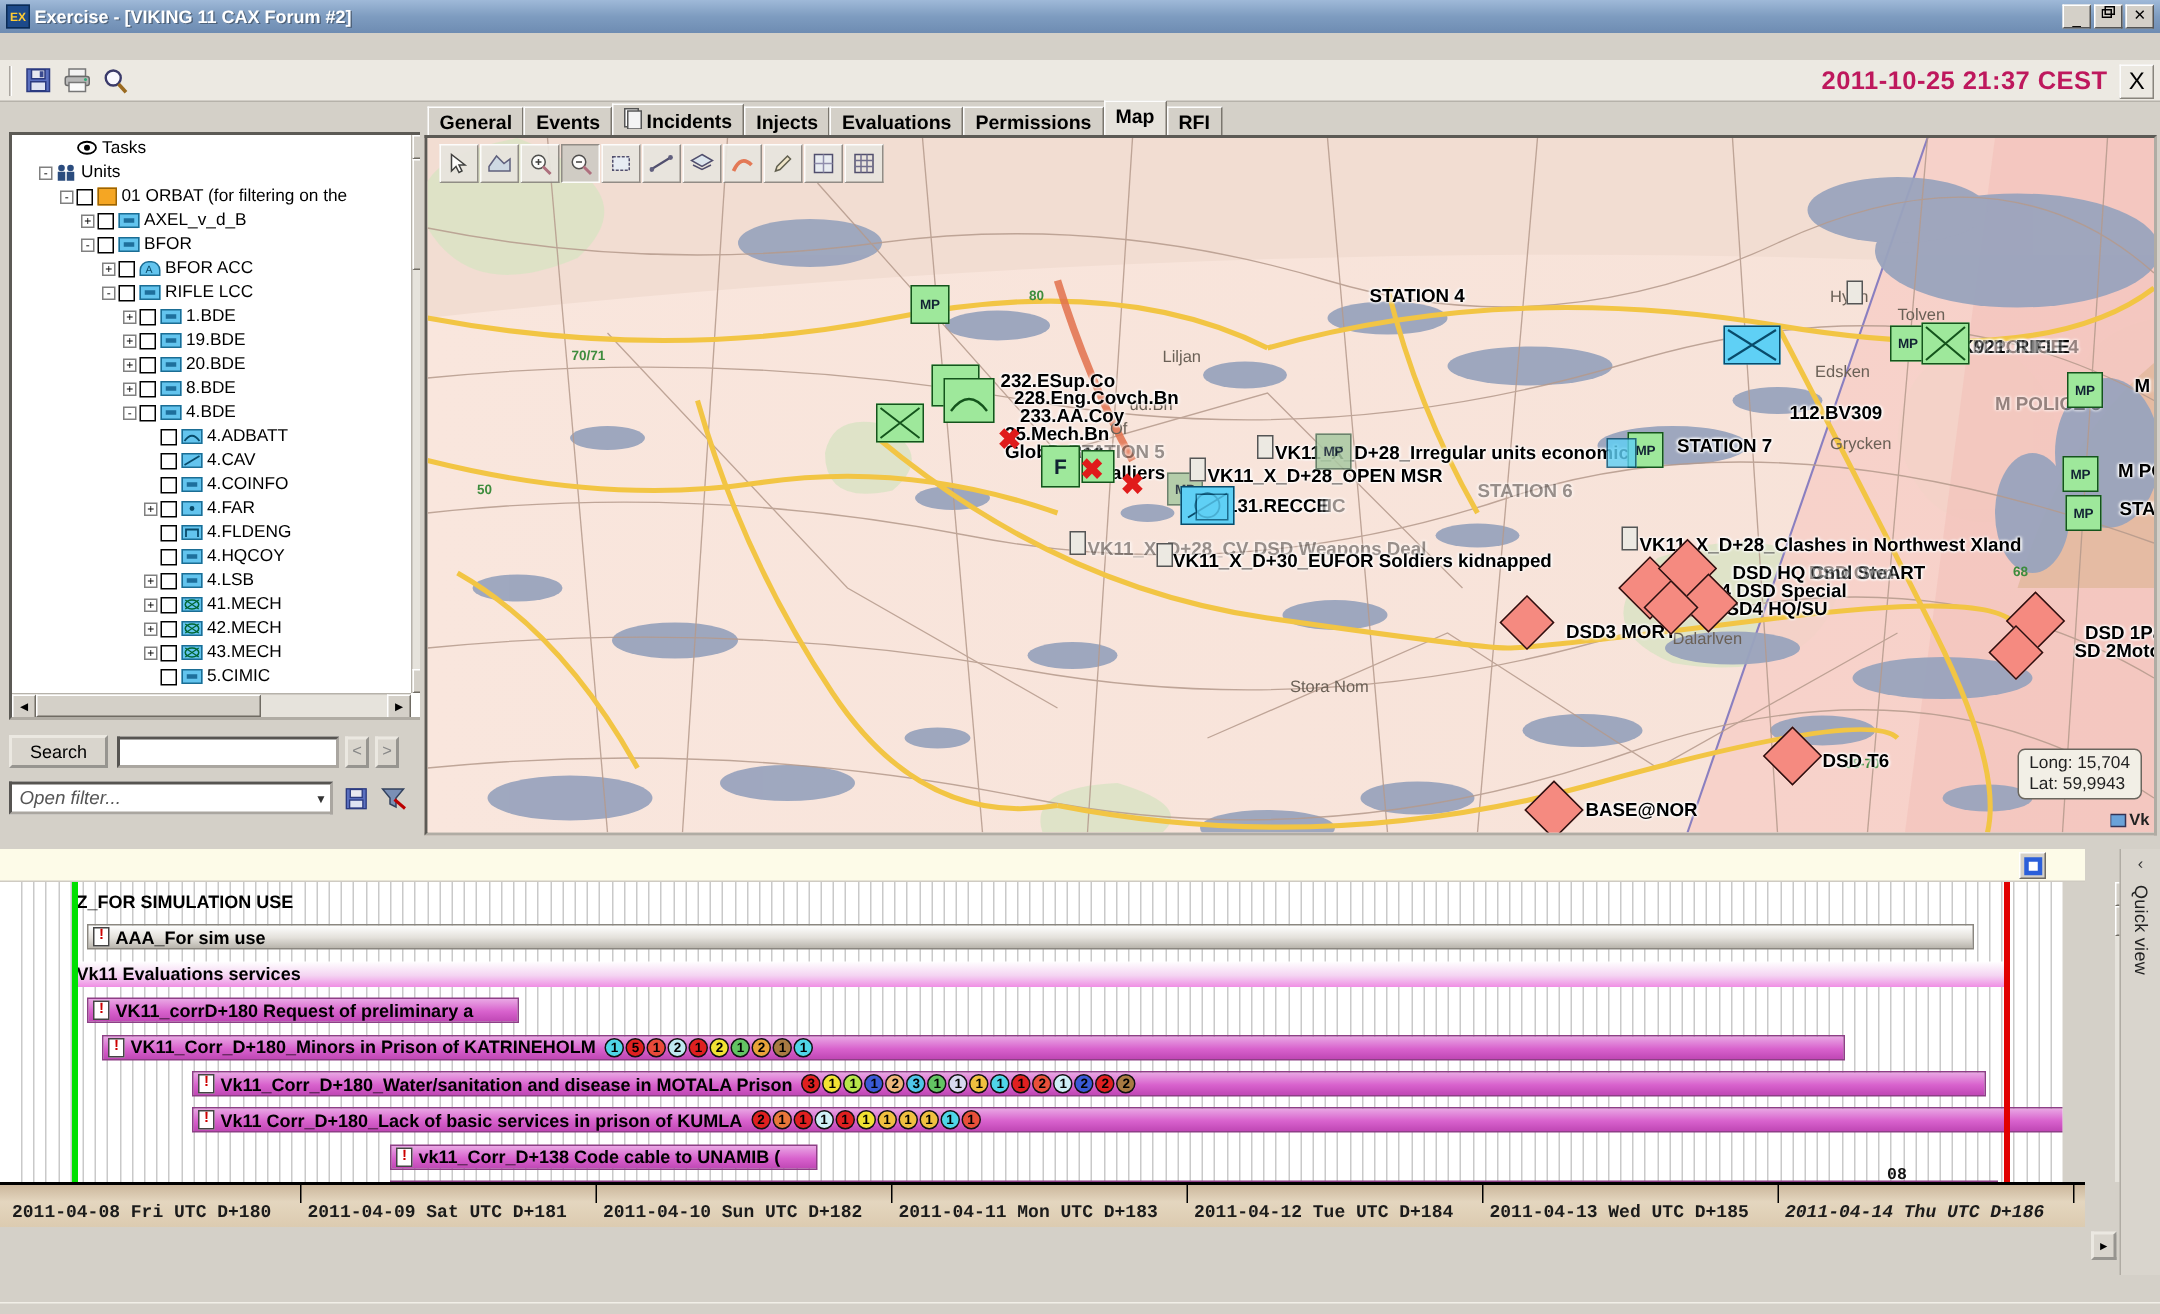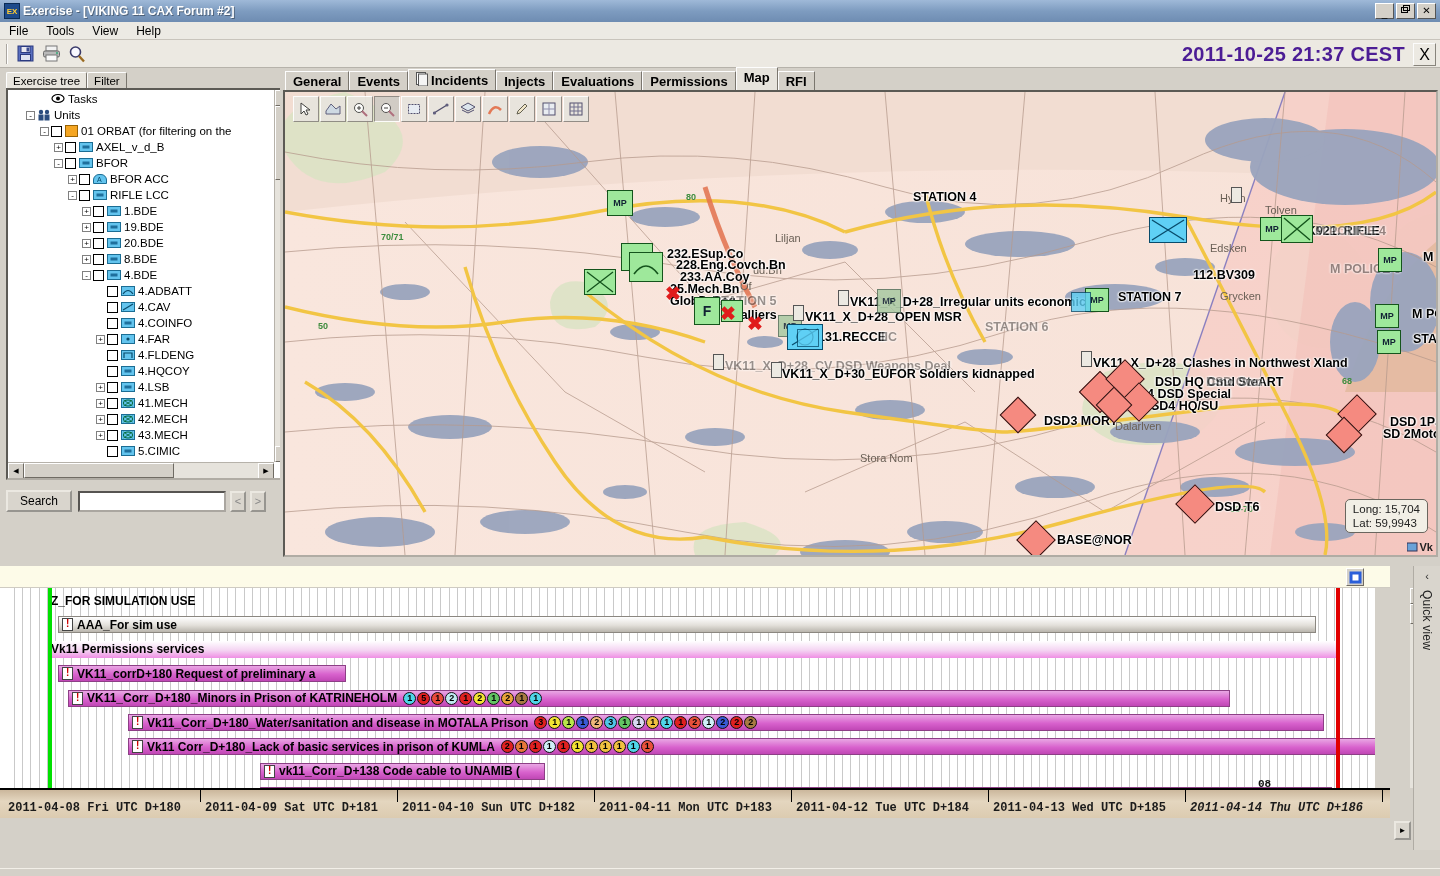--- a/index.html
+++ b/index.html
@@ -55,21 +55,21 @@
   .tb-sep { width: 2px; height: 20px; border-left: 1px solid #aaa6a0; border-right:1px solid #fff; margin: 0 4px 0 6px; }
   .tb-btn {
     width: 26px; height: 24px; display: flex; align-items: center; justify-content: center;
   }
   .clockbar {
     position: absolute; right: 0; top: 40px; height: 28px;
     display: flex; align-items: center;
   }
   .clock {
     font-family: "Liberation Sans", sans-serif;
-    font-weight: bold; font-size: 20px; color: #4c1d95;
+    font-weight: bold; font-size: 17px; color: #be185d;
     letter-spacing: .3px; padding-right: 8px;
   }
   .closeX {
     width: 23px; height: 23px; background: #ece9e2;
     border: 1px solid #fcfcfc; border-right-color: #88847c; border-bottom-color: #88847c;
     font-size: 16px; text-align: center; line-height: 21px; margin-right: 4px; color: #000;
   }
 
   
   .leftpanel { position: absolute; left: 0; top: 68px; width: 278px; height: 492px; background: #d4d0c8; }
@@ -274,26 +274,20 @@
       <div class="winbtn">
         <svg width="9" height="9" viewBox="0 0 9 9">
             <rect x="0.5" y="2.5" width="6" height="5" fill="none" stroke="#000"></rect>
             <rect x="2.5" y="0.5" width="6" height="5" fill="none" stroke="#000"></rect>
           </svg>
       </div>
       <div class="winbtn">✕</div>
     </div>
   </div>
 
-  <div class="menubar">
-    <div class="mi">File</div>
-    <div class="mi">Tools</div>
-    <div class="mi">View</div>
-    <div class="mi">Help</div>
-  </div>
 
   <div class="toolbar">
     <div class="tb-sep"></div>
     <div class="tb-btn">
       <svg width="17" height="17" viewBox="0 0 17 17">
         <rect x="1" y="1" width="15" height="15" fill="#5a6fbf" stroke="#2b3a80"></rect>
         <rect x="4" y="1.5" width="9" height="6" fill="#e8e8f0" stroke="#2b3a80"></rect>
         <rect x="9.5" y="2.5" width="2.5" height="4" fill="#3a4a90"></rect>
         <rect x="3.5" y="9.5" width="10" height="6" fill="#dfe3f2" stroke="#2b3a80"></rect>
       </svg>
@@ -312,24 +306,20 @@
         <line x1="11" y1="11" x2="16" y2="16.5" stroke="#9a6a20" stroke-width="2.4"></line>
       </svg>
     </div>
   </div>
   <div class="clockbar">
     <div class="clock">2011-10-25 21:37 CEST</div>
     <div class="closeX">X</div>
   </div>
 
   <div class="leftpanel">
-    <div class="tabrow">
-      <div class="tab-sm active">Exercise tree</div>
-      <div class="tab-sm">Filter</div>
-    </div>
 
     <div class="treebox">
       <div class="tree" id="tree-container">
           <div class="trow" style="padding-left: 32px;">
             <span class="tog none"></span>
             <span class="uicon eye">
               <svg width="14" height="11" viewBox="0 0 14 11">
                 <ellipse cx="7" cy="5.5" rx="6" ry="4" fill="none" stroke="#000" stroke-width="1.2"></ellipse>
                 <circle cx="7" cy="5.5" r="2" fill="#000"></circle>
               </svg>
@@ -571,20 +561,39 @@
       </div>
     </div>
 
     <div class="searchrow">
       <div class="btn3d searchbtn">Search</div>
       <input class="searchinput" type="text" value="" style="">
       <div class="btn3d navbtn">&lt;</div>
       <div class="btn3d navbtn">&gt;</div>
     </div>
 
+    <div class="filterrow">
+      <div class="filterselect">
+        <span class="ph">Open filter...</span>
+        <span class="arr">▼</span>
+      </div>
+      <div class="ficon">
+        <svg width="15" height="15" viewBox="0 0 17 17">
+          <rect x="1" y="1" width="15" height="15" fill="#5a6fbf" stroke="#2b3a80"></rect>
+          <rect x="4" y="1.5" width="9" height="6" fill="#e8e8f0" stroke="#2b3a80"></rect>
+          <rect x="3.5" y="9.5" width="10" height="6" fill="#dfe3f2" stroke="#2b3a80"></rect>
+        </svg>
+      </div>
+      <div class="ficon">
+        <svg width="17" height="16" viewBox="0 0 17 16">
+          <path d="M1 2 L15 2 L10 8 L10 14 L6 12 L6 8 Z" fill="#7a8fb5" stroke="#33425e"></path>
+          <line x1="9" y1="9" x2="16" y2="15" stroke="#b00" stroke-width="2"></line>
+        </svg>
+      </div>
+    </div>
   </div>
 
   <div class="mainpanel">
     <div class="tabbar" id="main-tabs">
         <div class="tab">
           <span>General</span>
         </div>
         <div class="tab">
           <span>Events</span>
         </div>
@@ -1091,21 +1100,21 @@
       <div class="endline" style="left:1336px"></div>
       <div id="gantt-rows">
           <div class="grow group0" style="left: 48px; top: 4px; width: 1290px; padding-left: 3px;">
             <span>Z_FOR SIMULATION USE</span>
           </div>
           <div class="grow taskgray" style="left: 58px; top: 28.4px; width: 1258px;">
             <span class="gicon"></span>
             <span>AAA_For sim use</span>
           </div>
           <div class="grow group" style="left: 48px; top: 52.8px; width: 1290px; padding-left: 3px;">
-            <span>Vk11 Permissions services</span>
+            <span>Vk11 Evaluations services</span>
           </div>
           <div class="grow task" style="left: 58px; top: 77.2px; width: 288px;">
             <span class="gicon"></span>
             <span>VK11_corrD+180 Request of preliminary a</span>
           </div>
           <div class="grow task" style="left: 68px; top: 101.6px; width: 1162px;">
             <span class="gicon"></span>
             <span>VK11_Corr_D+180_Minors in Prison of KATRINEHOLM</span>
             <span class="badges">
               <span class="bdg" style="background: rgb(79, 214, 232);">1</span>

